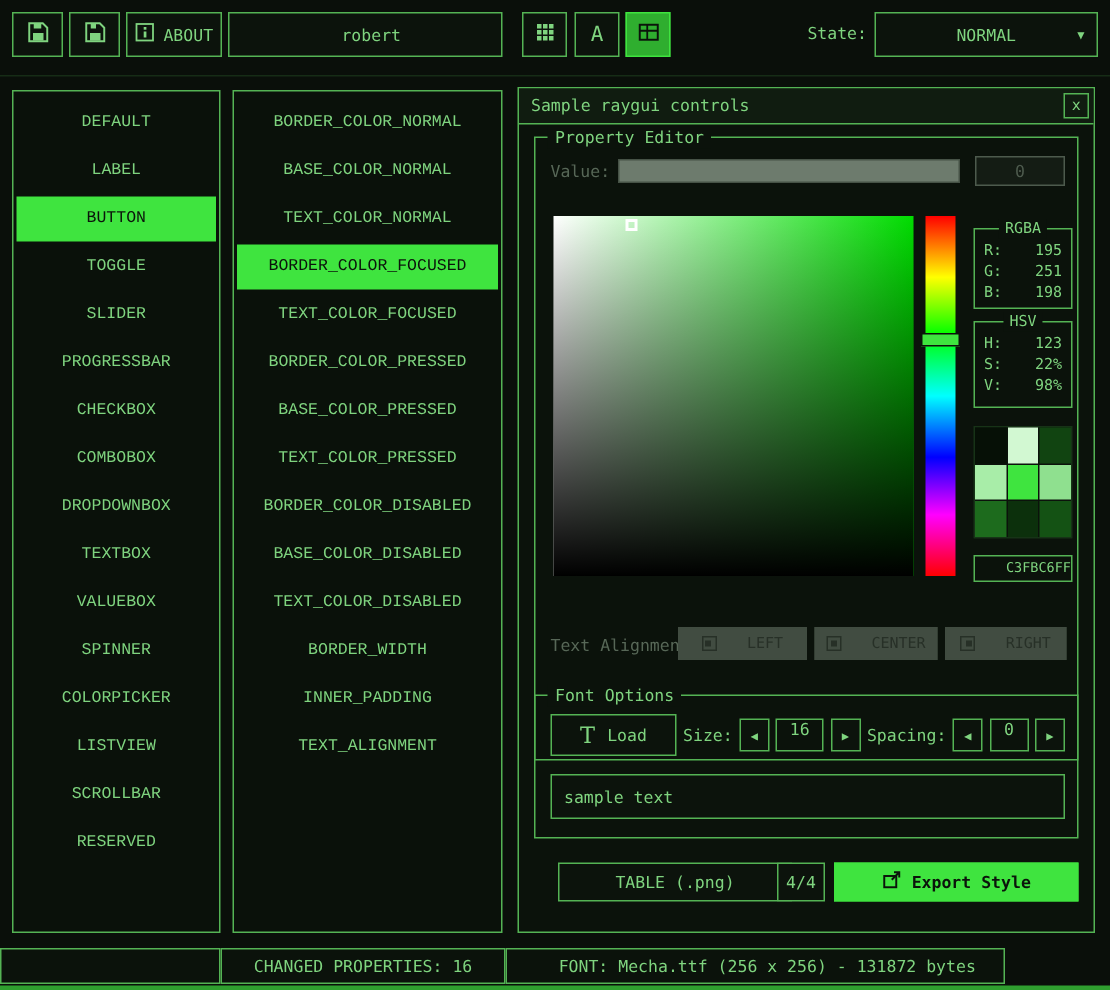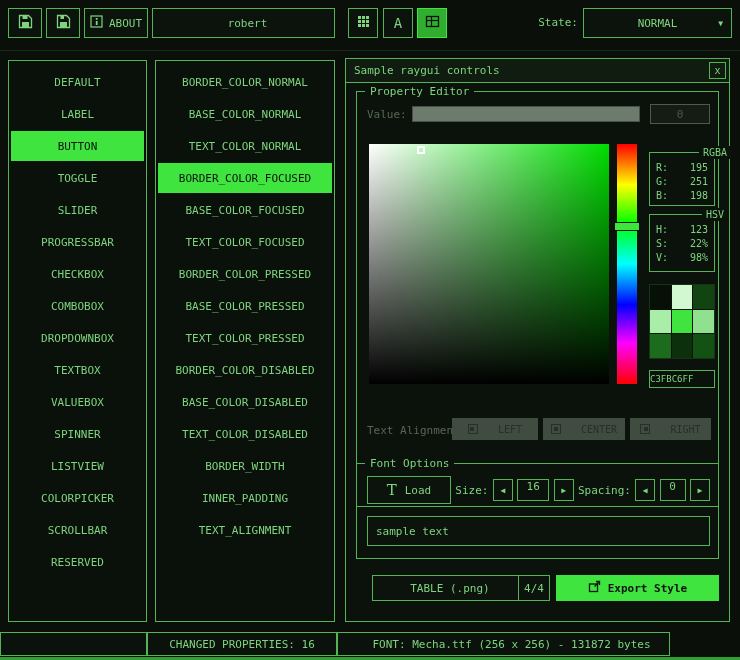--- a/index.html
+++ b/index.html
@@ -33,21 +33,21 @@
         background:#0c130c;color:var(--text);font-size:11px;display:flex;align-items:center;justify-content:center;cursor:pointer;}
   #dd-state .dd-arrow{position:absolute;right:8px;font-size:8px;}
   .toolbar-divider{position:absolute;left:0;top:50px;width:740px;height:1px;background:#162c16;}
 
   
   .list-panel{position:absolute;top:60px;height:562px;border:1px solid var(--border);background:#0a110a;
         padding:6px 2px;display:flex;flex-direction:column;gap:2px;}
   #controls-panel{left:8px;width:139px;}
   #props-panel{left:155px;width:180px;}
   .list-item{flex:0 0 30px;display:flex;align-items:center;justify-content:center;font-size:11px;
-        color:var(--text);cursor:pointer;}
+        color:var(--text);cursor:pointer;font-family:Liberation Mono, monospace;}
   .list-item.selected{background:var(--accent);color:var(--accent-dark);}
 
   
   .window{position:absolute;left:345px;top:58px;width:385px;height:564px;border:1px solid var(--border);background:var(--panel);}
   .titlebar{position:absolute;left:0;top:0;right:0;height:24px;background:#101c10;border-bottom:1px solid var(--border);}
   .titlebar .title{line-height:23px;padding-left:8px;font-size:11px;color:var(--text);}
   .close-btn{position:absolute;right:3px;top:3px;width:17px;height:17px;border:1px solid var(--border);
         background:transparent;color:var(--text);font-size:10px;display:flex;align-items:center;justify-content:center;cursor:pointer;font-family:inherit;}
 
   .group{position:absolute;border:1px solid var(--border);}
@@ -66,29 +66,29 @@
         background:linear-gradient(to top,#000,rgba(0,0,0,0)),linear-gradient(to right,#fff,#00dc00);}
   .picker-cursor{position:absolute;left:48px;top:2px;width:8px;height:8px;border:2px solid #ffffff;}
   .hue-bar{position:absolute;left:260px;top:52px;width:20px;height:240px;cursor:pointer;
         background:linear-gradient(to bottom,#f00 0%,#ff0 17%,#0f0 33%,#0ff 50%,#00f 67%,#f0f 83%,#f00 100%);}
   .hue-cursor{position:absolute;left:-3px;top:78px;width:26px;height:9px;background:var(--accent);border:1px solid #0b120b;}
 
   .mini-group{position:absolute;left:292px;width:66px;border:1px solid var(--border);padding:8px 6px 3px;}
   #rgba-group{top:60px;height:54px;}
   #hsv-group{top:122px;height:58px;}
   .mini-label{position:absolute;top:-7px;left:50%;transform:translateX(-50%);background:var(--panel);
-        padding:0 4px;font-size:10px;color:var(--text);line-height:13px;margin-left:33px;}
+        padding:0 4px;font-size:10px;color:var(--text);line-height:13px;}
   .mini-row{display:flex;justify-content:space-between;font-size:10px;color:var(--text);line-height:14px;}
 
   .swatch-grid{position:absolute;left:292px;top:192px;width:66px;height:75px;background:#0b120b;
         display:grid;grid-template-columns:repeat(3,1fr);grid-template-rows:repeat(3,1fr);gap:1px;border:1px solid #173317;}
   .swatch{width:100%;height:100%;cursor:pointer;}
 
   .hex-box{position:absolute;left:292px;top:278px;width:66px;height:18px;border:1px solid var(--border);
-        font-size:9px;color:var(--text);display:flex;align-items:center;justify-content:flex-start;}
+        font-size:9px;color:var(--text);display:flex;align-items:center;justify-content:flex-end;}
 
   .alignment-label{position:absolute;left:10px;top:332px;font-size:11px;color:var(--dim);}
   .align-btn{position:absolute;top:326px;height:22px;background:#414c41;border:1px solid #414c41;color:#273027;
         font-size:10px;display:flex;align-items:center;justify-content:center;gap:20px;cursor:default;font-family:inherit;}
   #align-left{left:95px;width:86px;}
   #align-center{left:186px;width:82px;}
   #align-right{left:273px;width:81px;}
   .align-ico{width:10px;height:10px;border:1px solid #273027;position:relative;display:inline-block;}
   .align-ico::after{content:"";position:absolute;top:2px;width:4px;height:4px;background:#273027;}
   .align-ico.left::after{left:1px;}
@@ -199,32 +199,31 @@
     <div class="list-item selected">BUTTON</div>
     <div class="list-item">TOGGLE</div>
     <div class="list-item">SLIDER</div>
     <div class="list-item">PROGRESSBAR</div>
     <div class="list-item">CHECKBOX</div>
     <div class="list-item">COMBOBOX</div>
     <div class="list-item">DROPDOWNBOX</div>
     <div class="list-item">TEXTBOX</div>
     <div class="list-item">VALUEBOX</div>
     <div class="list-item">SPINNER</div>
+    <div class="list-item">COLORPICKER</div>
     <div class="list-item">LISTVIEW</div>
-    <div class="list-item">COLORPICKER</div>
     <div class="list-item">SCROLLBAR</div>
     <div class="list-item">RESERVED</div>
   </div>
 
   <div class="list-panel" id="props-panel">
     <div class="list-item">BORDER_COLOR_NORMAL</div>
     <div class="list-item">BASE_COLOR_NORMAL</div>
     <div class="list-item">TEXT_COLOR_NORMAL</div>
     <div class="list-item selected">BORDER_COLOR_FOCUSED</div>
-    <div class="list-item">BASE_COLOR_FOCUSED</div>
     <div class="list-item">TEXT_COLOR_FOCUSED</div>
     <div class="list-item">BORDER_COLOR_PRESSED</div>
     <div class="list-item">BASE_COLOR_PRESSED</div>
     <div class="list-item">TEXT_COLOR_PRESSED</div>
     <div class="list-item">BORDER_COLOR_DISABLED</div>
     <div class="list-item">BASE_COLOR_DISABLED</div>
     <div class="list-item">TEXT_COLOR_DISABLED</div>
     <div class="list-item">BORDER_WIDTH</div>
     <div class="list-item">INNER_PADDING</div>
     <div class="list-item">TEXT_ALIGNMENT</div>

